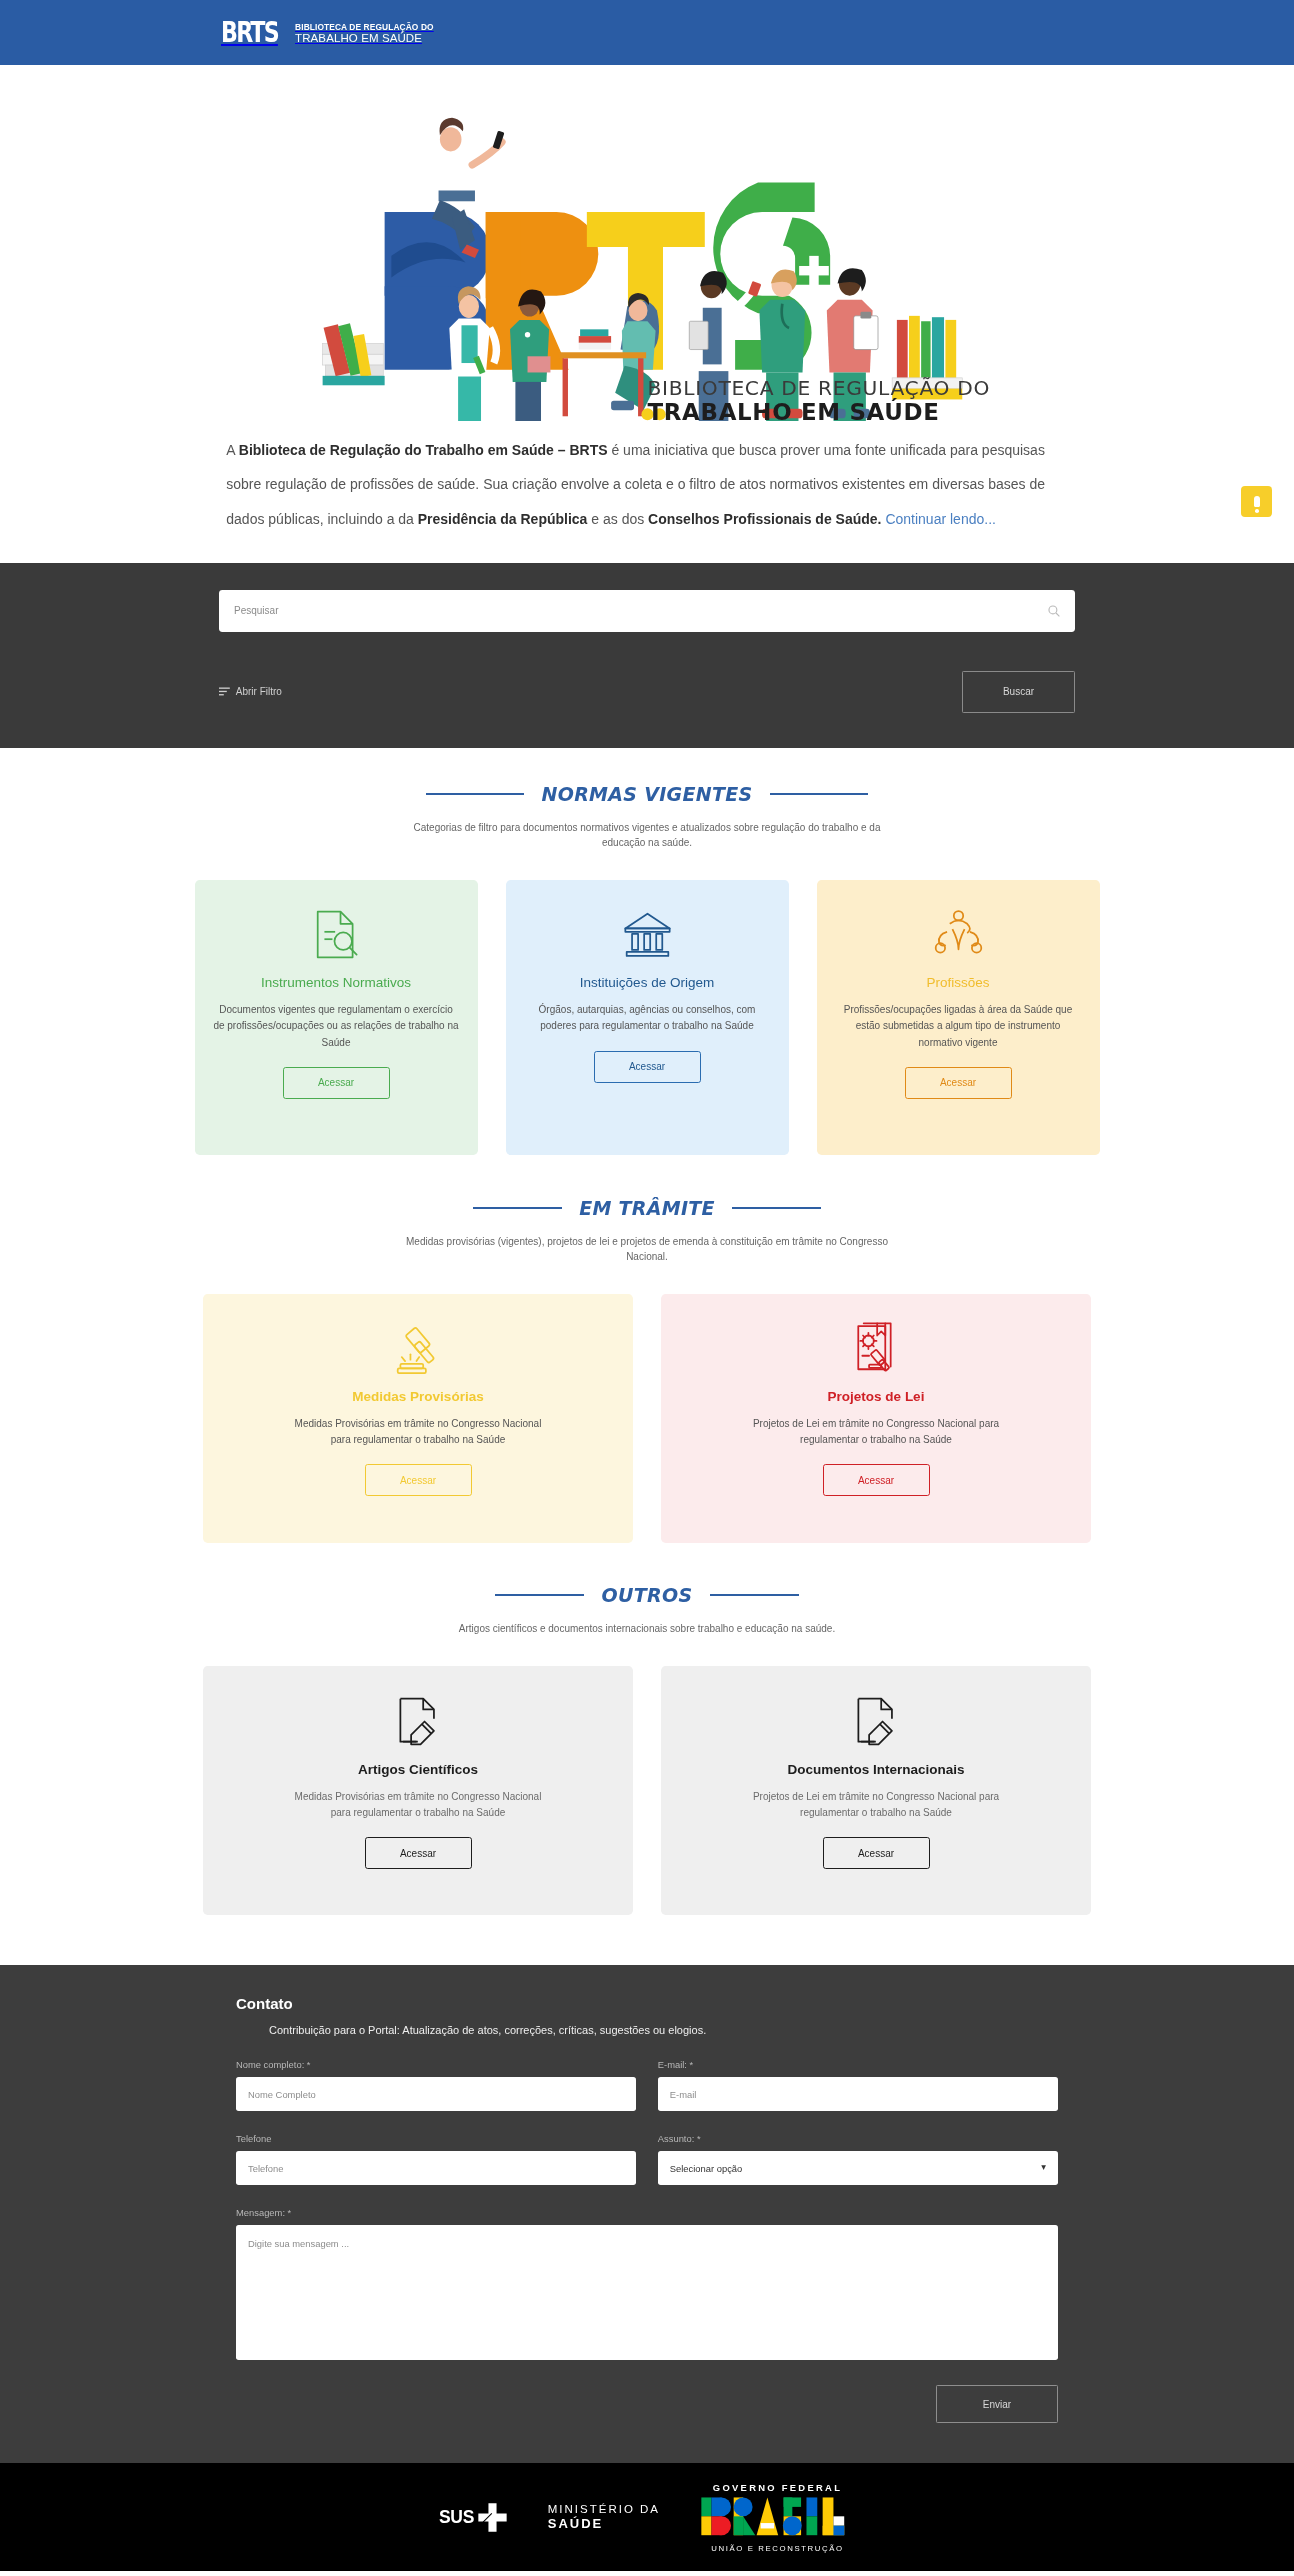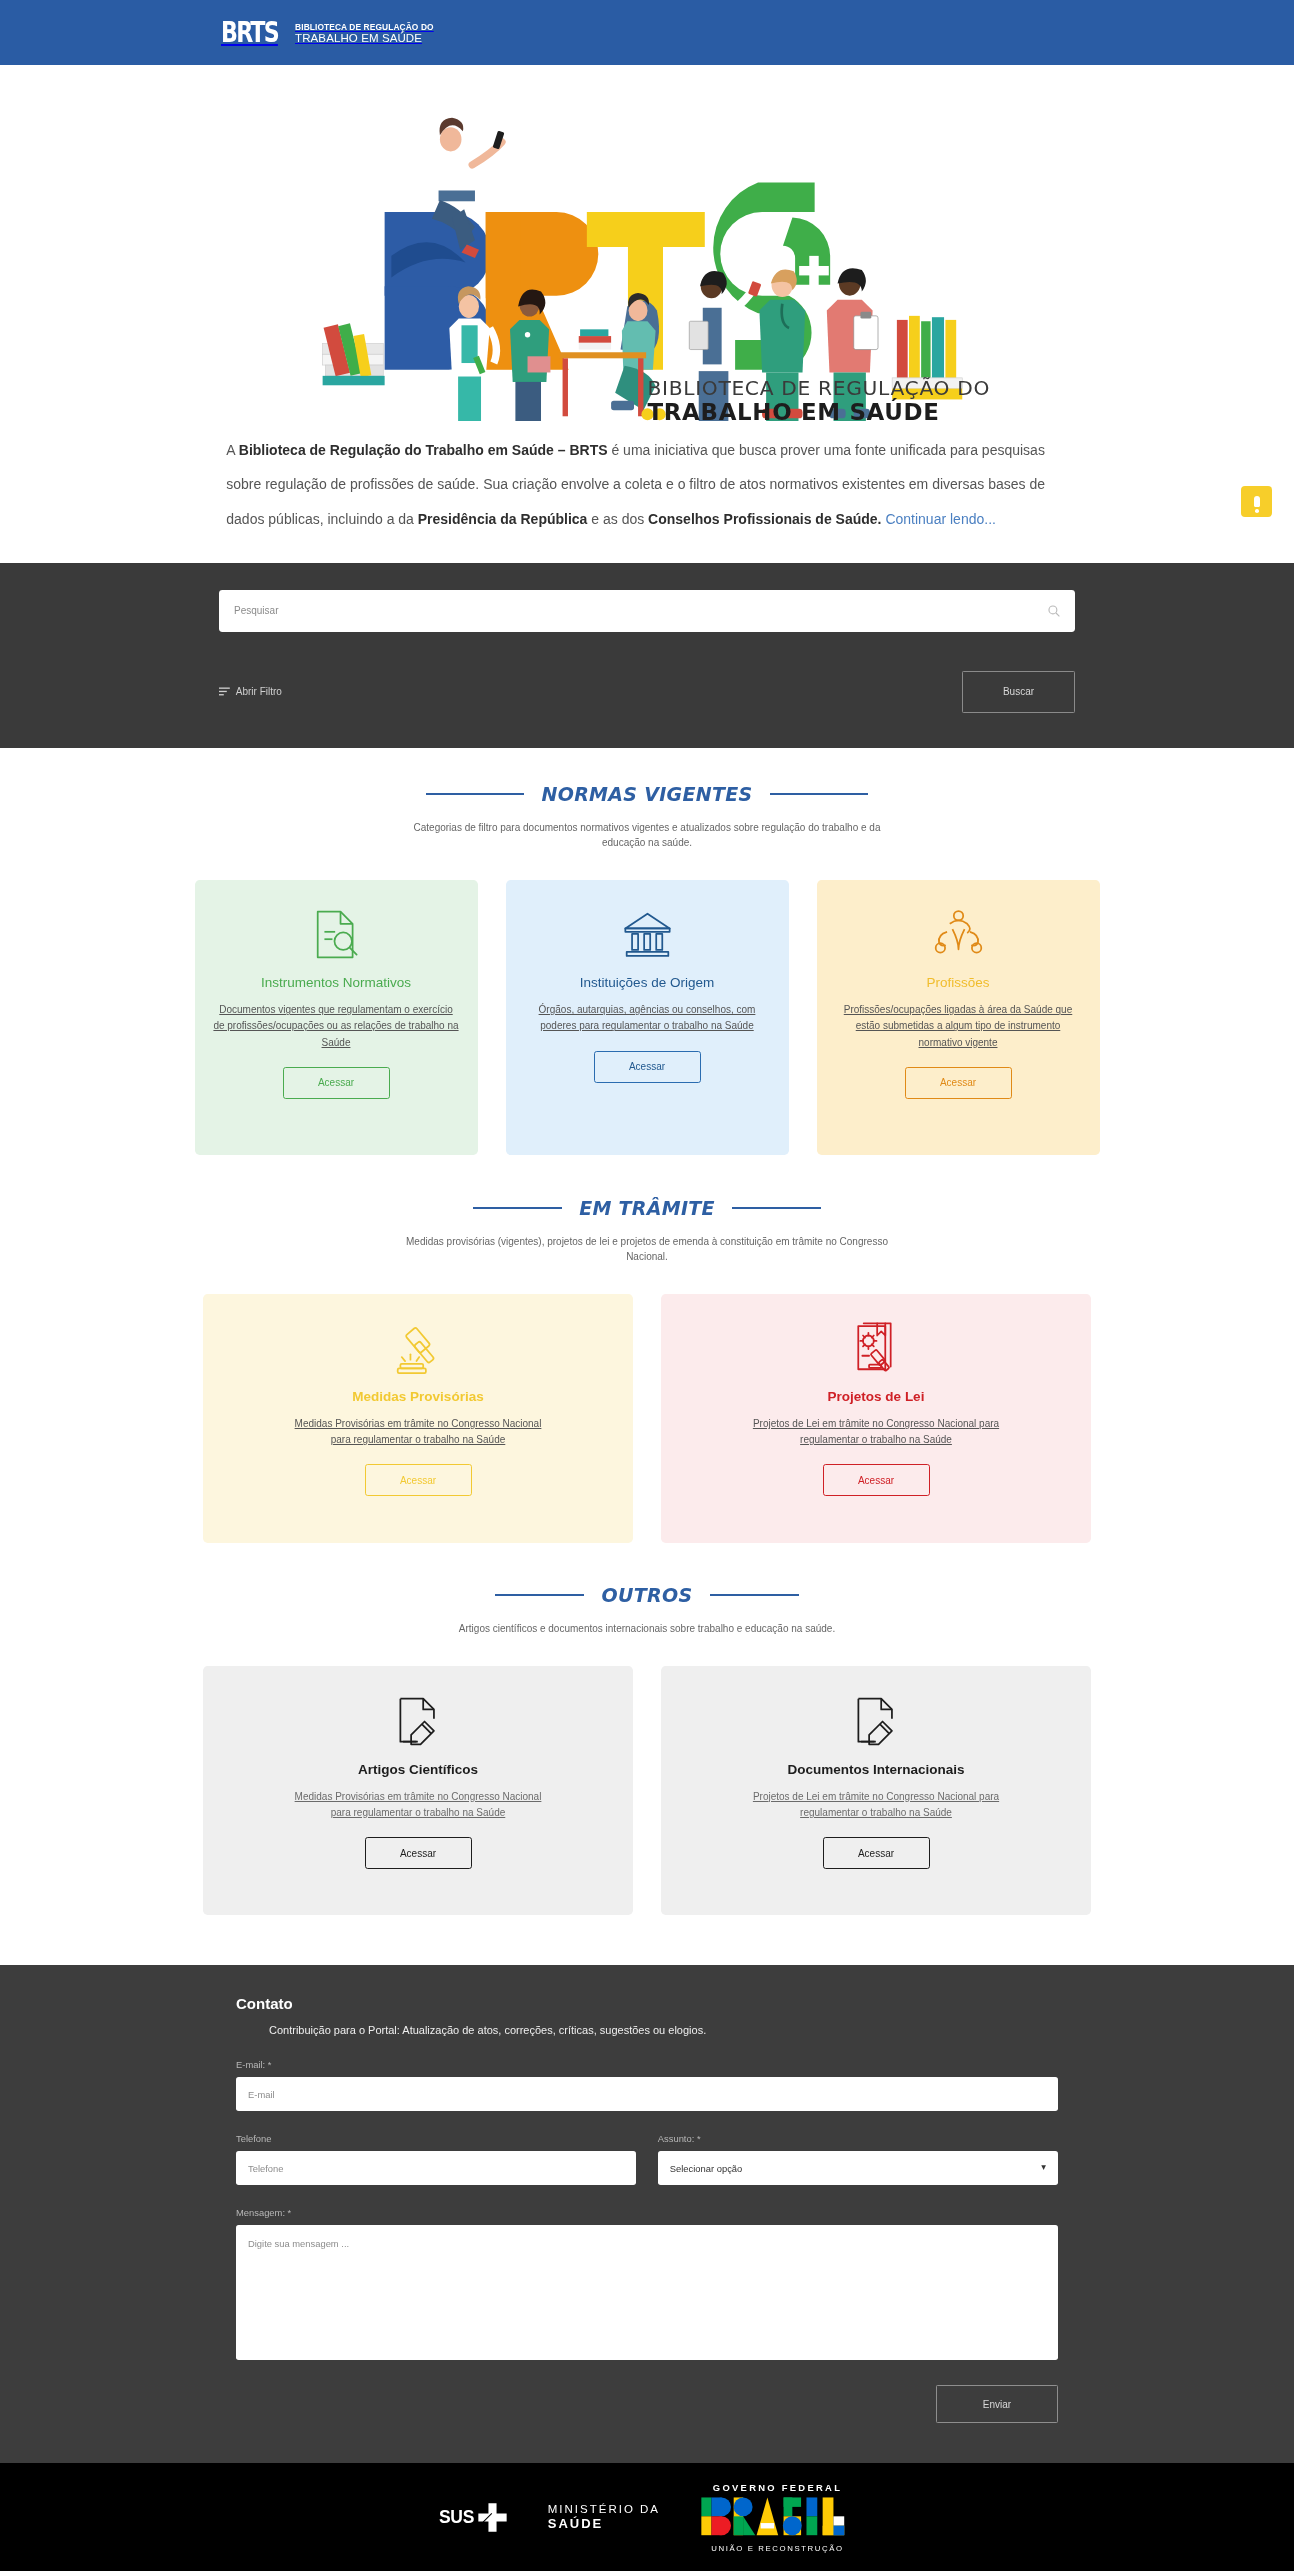--- a/index.html
+++ b/index.html
@@ -162,21 +162,21 @@
   .card {
     border-radius: 4.7px;
     padding: 24px 17.5px 23px 17.5px;
     text-align: center;
     display: flex; flex-direction: column; align-items: center;
   }
   .card.w3 { width: 283px; min-height: 275px; }
   .card.w2 { width: 430px; min-height: 249px; }
   .card-icon { height: 62px; display: flex; align-items: center; justify-content: center; margin-bottom: 9.4px; }
   .card-title { font-size: 13.5px; font-weight: 400; margin-bottom: 12px; }
-  .card-desc { font-size: 10px; line-height: 1.62; color: #555; margin-bottom: 16px; max-width: 247px; text-decoration: underline; }
+  .card-desc { font-size: 10px; line-height: 1.62; color: #555; margin-bottom: 16px; max-width: 247px; }
   .card-btn {
     min-width: 107px; height: 32px;
     background: transparent;
     border-radius: 2.7px;
     font-size: 10px;
     cursor: pointer;
     font-family: "Liberation Sans", sans-serif;
     padding: 0 19px;
   }
 
@@ -600,20 +600,24 @@
   </div>
 </div>
 
 <div class="contact">
   <div class="contact-inner">
     <h2 class="contact-title">Contato</h2>
     <p class="contact-sub">Contribuição para o Portal: Atualização de atos, correções, críticas, sugestões ou elogios.</p>
 
     <div class="form-grid">
       <div class="field">
+        <label>Nome completo: *</label>
+        <input type="text" placeholder="Nome Completo" style="">
+      </div>
+      <div class="field">
         <label>E-mail: *</label>
         <input type="email" placeholder="E-mail" style="">
       </div>
     </div>
 
     <div class="form-grid">
       <div class="field">
         <label>Telefone</label>
         <input type="text" placeholder="Telefone" style="">
       </div>

